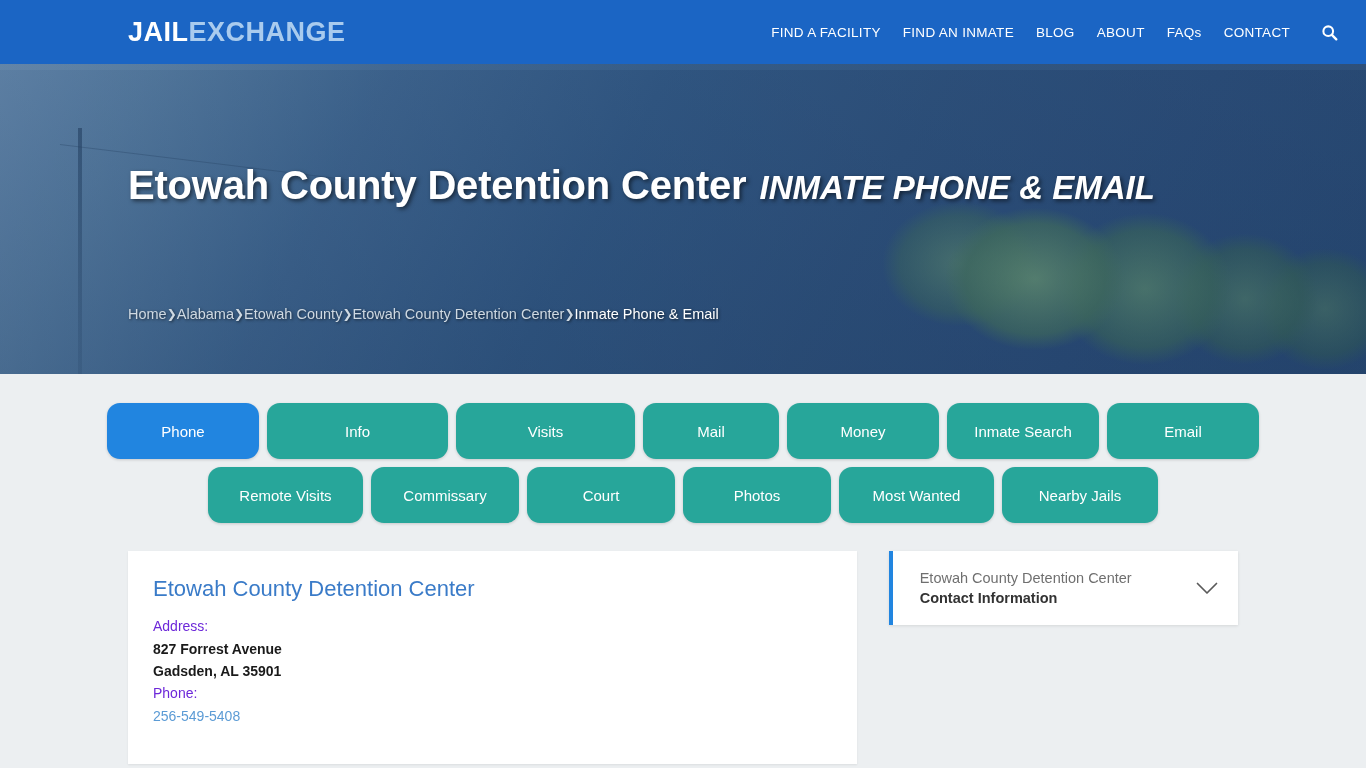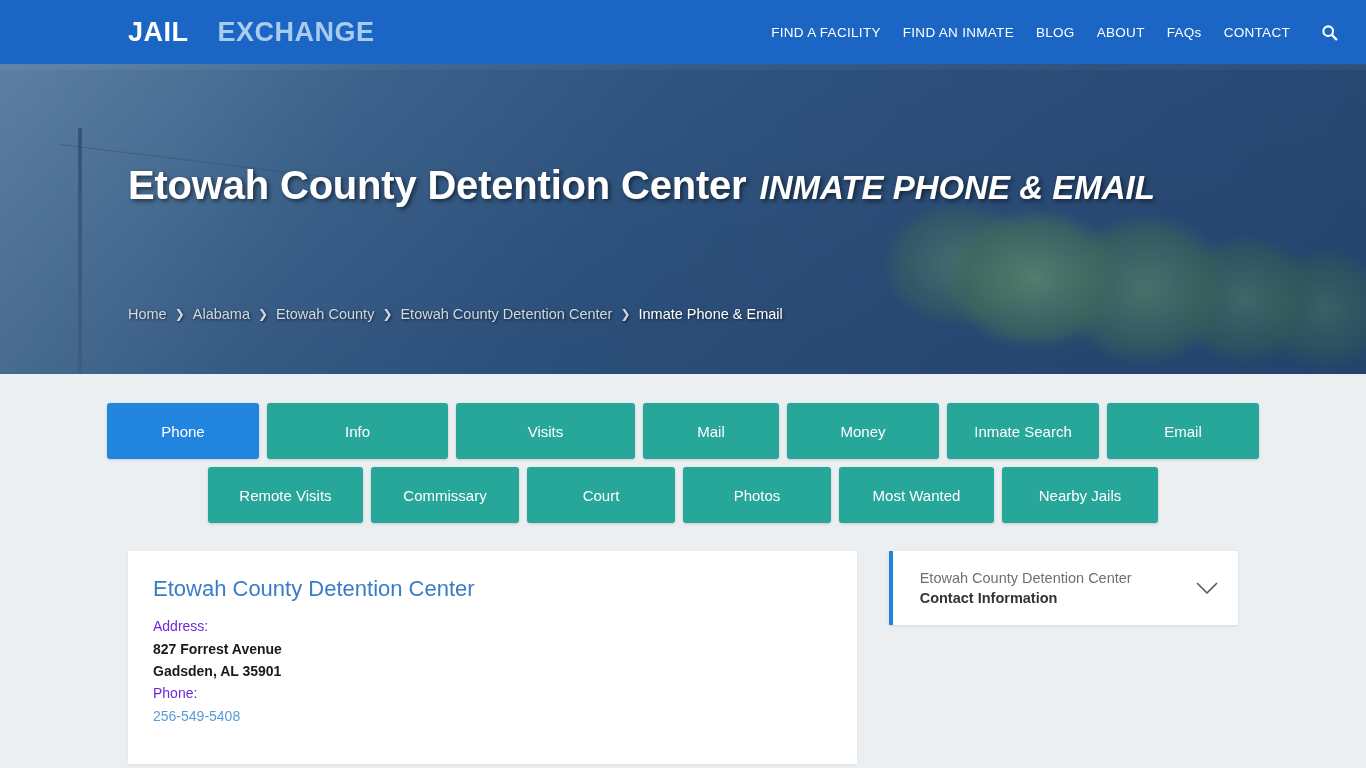--- a/index.html
+++ b/index.html
@@ -23,21 +23,21 @@
   .logo {
     font-size: 27px;
     font-weight: bold;
     letter-spacing: 0.5px;
     white-space: nowrap;
     line-height: 1;
     display: flex;
     cursor: pointer;
   }
   .logo .jail { color: #ffffff; }
-  .logo .exchange { color: #a9cbee; margin-left: 29px; }
+  .logo .exchange { color: #a9cbee; }
 
   .main-nav {
     margin-left: auto;
     display: flex;
     align-items: center;
     gap: 22px;
   }
   .main-nav a {
     color: #ffffff;
     font-size: 13.5px;
@@ -128,21 +128,20 @@
     font-style: italic;
     margin-left: 13px;
     letter-spacing: 0px;
   }
   .breadcrumb {
     position: absolute;
     left: 128px;
     top: 242px;
     display: flex;
     align-items: center;
-    gap: 8px;
     font-size: 14.5px;
     text-shadow: 1px 1px 3px rgba(0,0,0,.6);
     white-space: nowrap;
   }
   .breadcrumb a {
     color: #cfd9e2;
     text-decoration: none;
     cursor: pointer;
   }
   .breadcrumb .crumb-current { color: #ffffff; }
@@ -163,21 +162,21 @@
   .tab-row {
     display: flex;
     justify-content: center;
     gap: 8px;
   }
   .tab-row + .tab-row { margin-top: 8px; }
   .tab-btn {
     background: #27a69a;
     color: #ffffff;
     border: none;
-    border-radius: 3px;
+    border-radius: 13px;
     height: 56px;
     font-size: 15px;
     font-family: "Liberation Sans", sans-serif;
     display: flex;
     align-items: center;
     justify-content: center;
     cursor: pointer;
     box-shadow: 0 1px 3px rgba(0,0,0,.16);
     white-space: nowrap;
   }

